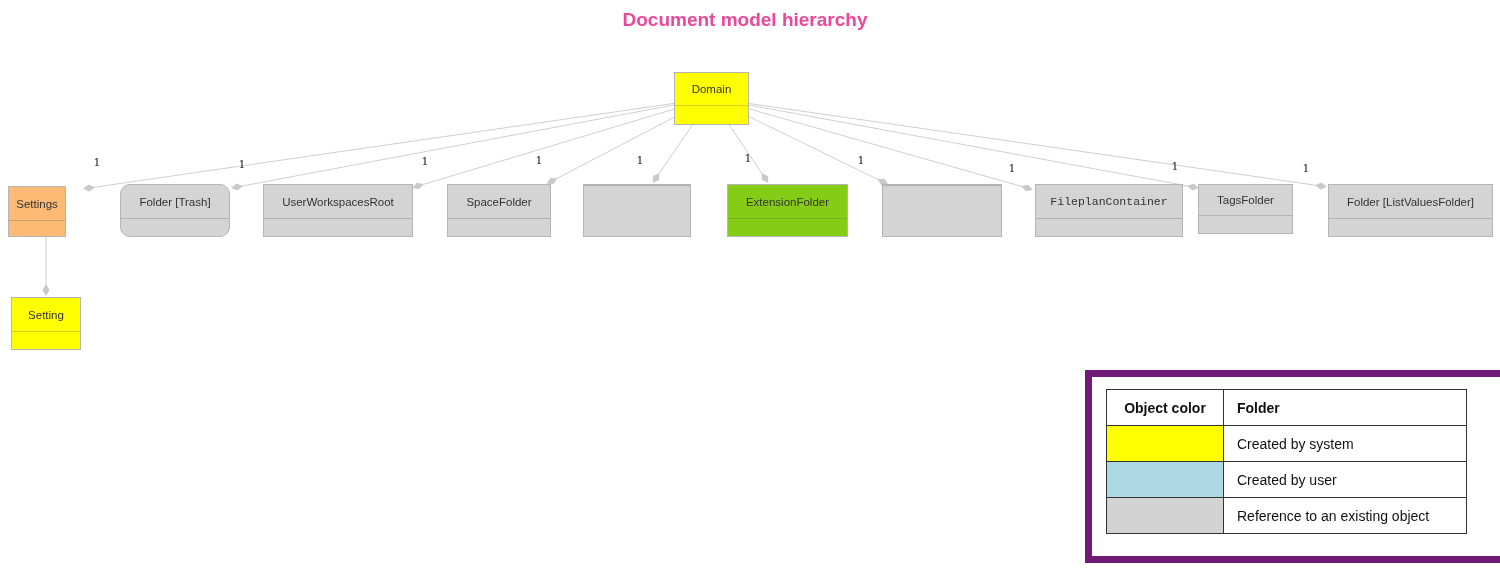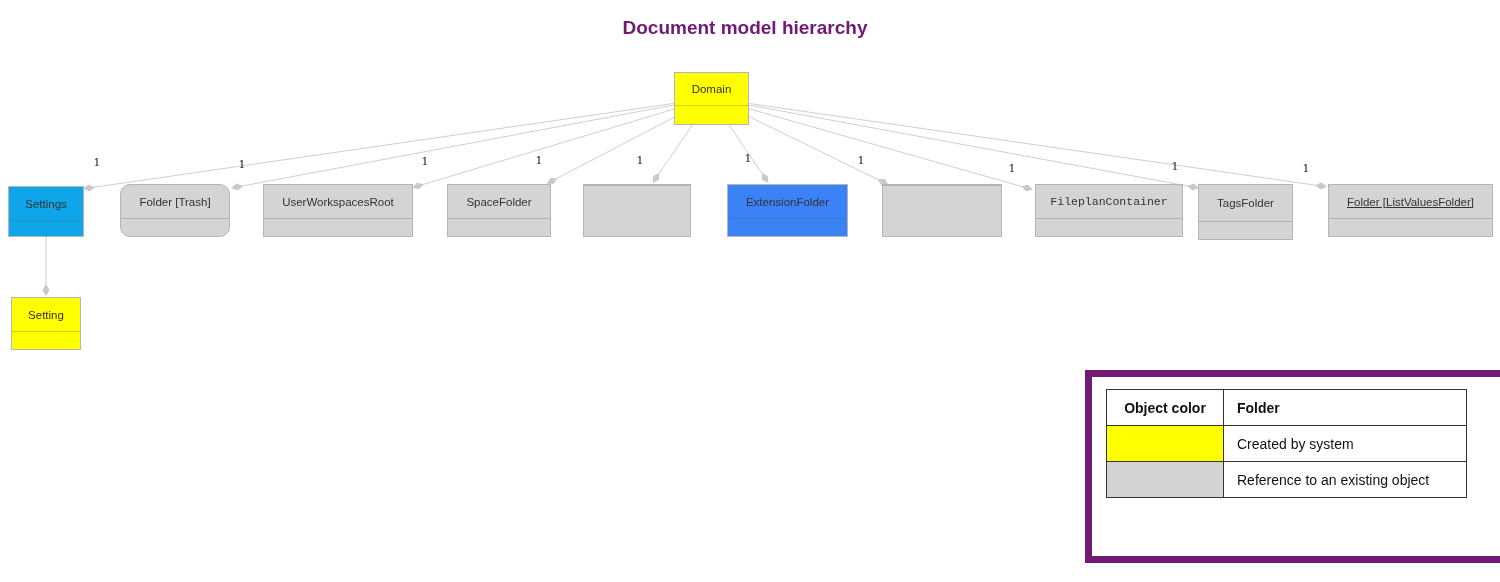--- a/index.html
+++ b/index.html
@@ -5,25 +5,25 @@
   html, body { margin: 0; padding: 0; }
   body {
     width: 1500px; height: 582px;
     background: #ffffff;
     font-family: "Liberation Sans", sans-serif;
     position: relative;
     overflow: hidden;
   }
   .title {
     position: absolute;
-    top: 17px; left: 0; width: 1490px;
+    top: 9px; left: 0; width: 1490px;
     text-align: center;
     font-size: 19px;
     font-weight: bold;
-    color: #701a75;
+    color: #ec4899;
     z-index: 3;
   }
   #connector-layer {
     position: absolute; left: 0; top: 0; z-index: 1;
   }
   .node {
     position: absolute;
     box-sizing: border-box;
     border: 1px solid #b5b5b5;
     display: flex;
@@ -114,21 +114,21 @@
     <polygon points="-6,0 0,-3.5 6,0 0,3.5" transform="translate(1321,186) rotate(8.2)"></polygon>
     <polygon points="-6,0 0,-3.5 6,0 0,3.5" transform="translate(46,290) rotate(90)"></polygon>
   </g>
 </svg>
 
 <div class="node" style="left: 674px; top: 72px; width: 75px; height: 53px; background: rgb(255, 255, 0);">
   <div class="node-title">Domain</div>
   <div class="node-body body-18"></div>
 </div>
 
-<div class="node" style="left: 8px; top: 186px; width: 76px; height: 51px; background: #0ea5e9;">
+<div class="node" style="left: 8px; top: 186px; width: 58px; height: 51px; background: #fdba74;">
   <div class="node-title">Settings</div>
   <div class="node-body body-15"></div>
 </div>
 
 <div class="node" style="left: 120px; top: 184px; width: 110px; height: 53px; background: rgb(212, 212, 212); border-radius: 10px;">
   <div class="node-title">Folder [Trash]</div>
   <div class="node-body body-17"></div>
 </div>
 
 <div class="node" style="left: 263px; top: 184px; width: 150px; height: 53px; background: rgb(212, 212, 212);">
@@ -138,40 +138,40 @@
 
 <div class="node" style="left: 447px; top: 184px; width: 104px; height: 53px; background: rgb(212, 212, 212);">
   <div class="node-title">SpaceFolder</div>
   <div class="node-body body-17"></div>
 </div>
 
 <div class="node" style="left: 583px; top: 184px; width: 108px; height: 53px; background: rgb(212, 212, 212);">
   <div class="node-body body-17"></div>
 </div>
 
-<div class="node" style="left: 727px; top: 184px; width: 121px; height: 53px; background: #3b82f6;">
+<div class="node" style="left: 727px; top: 184px; width: 121px; height: 53px; background: #84cc16;">
   <div class="node-title">ExtensionFolder</div>
   <div class="node-body body-17"></div>
 </div>
 
 <div class="node" style="left: 882px; top: 184px; width: 120px; height: 53px; background: rgb(212, 212, 212);">
   <div class="node-body body-17"></div>
 </div>
 
 <div class="node" style="left: 1035px; top: 184px; width: 148px; height: 53px; background: rgb(212, 212, 212); font-family: Liberation Mono, monospace;">
   <div class="node-title">FileplanContainer</div>
   <div class="node-body body-17"></div>
 </div>
 
-<div class="node" style="left: 1198px; top: 184px; width: 95px; height: 56px; background: rgb(212, 212, 212);">
+<div class="node" style="left: 1198px; top: 184px; width: 95px; height: 50px; background: rgb(212, 212, 212);">
   <div class="node-title">TagsFolder</div>
   <div class="node-body body-17"></div>
 </div>
 
-<div class="node" style="left: 1328px; top: 184px; width: 165px; height: 53px; background: rgb(212, 212, 212); text-decoration: underline;">
+<div class="node" style="left: 1328px; top: 184px; width: 165px; height: 53px; background: rgb(212, 212, 212);">
   <div class="node-title">Folder [ListValuesFolder]</div>
   <div class="node-body body-17"></div>
 </div>
 
 <div class="node" style="left: 11px; top: 297px; width: 70px; height: 53px; background: rgb(255, 255, 0);">
   <div class="node-title">Setting</div>
   <div class="node-body body-17"></div>
 </div>
 
 <span class="mult" style="left:97px;  top:162px;">1</span>
@@ -190,18 +190,22 @@
     <tbody>
         <tr>
       <td class="col-swatch legend-header-color">Object color</td>
       <td class="col-meaning legend-header-meaning">Folder</td>
     </tr>
     <tr>
       <td class="col-swatch" style="background: rgb(255, 255, 0);"></td>
       <td class="col-meaning legend-meaning">Created by system</td>
     </tr>
     <tr>
+      <td class="col-swatch" style="background: rgb(173, 216, 230);"></td>
+      <td class="col-meaning legend-meaning">Created by user</td>
+    </tr>
+    <tr>
       <td class="col-swatch" style="background: rgb(211, 211, 211);"></td>
       <td class="col-meaning legend-meaning">Reference to an existing object</td>
     </tr>
   </tbody>
     </table>
 </div>
 
 </body></html>

